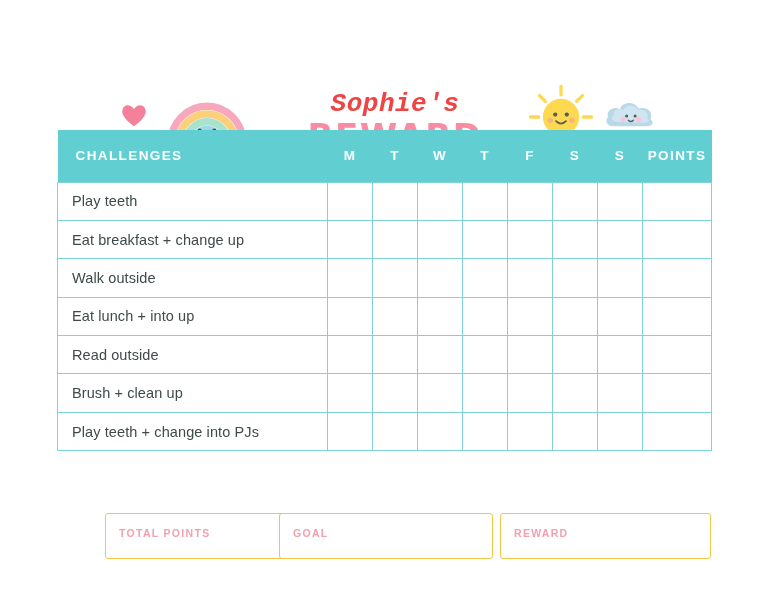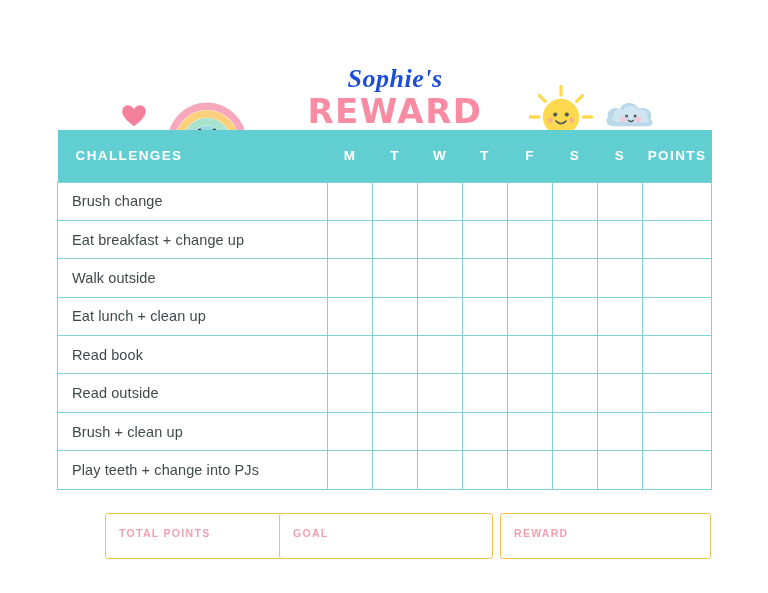--- a/index.html
+++ b/index.html
@@ -30,27 +30,28 @@
     height: 95px;
   }
   .title-block {
     position: absolute;
     left: 250px;
     top: 38px;
     width: 290px;
     text-align: center;
   }
   .title-line1 {
-    font-family: Liberation Serif, serif;
+    font-family: Liberation Mono, monospace;
     font-size: 26px;
     font-weight: bold;
     font-style: italic;
-    color: #1d4ed8;
+    color: #ef4444;
     letter-spacing: 0.5px;
     line-height: 1;
+    margin-top: 25px;
   }
   .title-line2 {
     font-family: "DejaVu Sans", sans-serif;
     font-size: 34px;
     font-weight: bold;
     color: #f98ba2;
     letter-spacing: 1.5px;
     line-height: 1.05;
     margin-top: 2px;
   }
@@ -268,21 +269,21 @@
           <th class="day-head">T</th>
           <th class="day-head">F</th>
           <th class="day-head">S</th>
           <th class="day-head">S</th>
           <th class="points-head">POINTS</th>
         </tr>
       </thead>
       <tbody>
 
         <tr>
-          <td class="task">Brush change</td>
+          <td class="task">Play teeth</td>
           <td class="cell"></td>
           <td class="cell"></td>
           <td class="cell"></td>
           <td class="cell"></td>
           <td class="cell"></td>
           <td class="cell"></td>
           <td class="cell"></td>
           <td class="cell"></td>
         </tr>
 
@@ -304,42 +305,31 @@
           <td class="cell"></td>
           <td class="cell"></td>
           <td class="cell"></td>
           <td class="cell"></td>
           <td class="cell"></td>
           <td class="cell"></td>
           <td class="cell"></td>
         </tr>
 
         <tr>
-          <td class="task">Eat lunch + clean up</td>
-          <td class="cell"></td>
-          <td class="cell"></td>
-          <td class="cell"></td>
-          <td class="cell"></td>
-          <td class="cell"></td>
-          <td class="cell"></td>
-          <td class="cell"></td>
-          <td class="cell"></td>
-        </tr>
-
-        <tr>
-          <td class="task">Read book</td>
-          <td class="cell"></td>
-          <td class="cell"></td>
-          <td class="cell"></td>
-          <td class="cell"></td>
-          <td class="cell"></td>
-          <td class="cell"></td>
-          <td class="cell"></td>
-          <td class="cell"></td>
-        </tr>
+          <td class="task">Eat lunch + into up</td>
+          <td class="cell"></td>
+          <td class="cell"></td>
+          <td class="cell"></td>
+          <td class="cell"></td>
+          <td class="cell"></td>
+          <td class="cell"></td>
+          <td class="cell"></td>
+          <td class="cell"></td>
+        </tr>
+
 
         <tr>
           <td class="task">Read outside</td>
           <td class="cell"></td>
           <td class="cell"></td>
           <td class="cell"></td>
           <td class="cell"></td>
           <td class="cell"></td>
           <td class="cell"></td>
           <td class="cell"></td>

